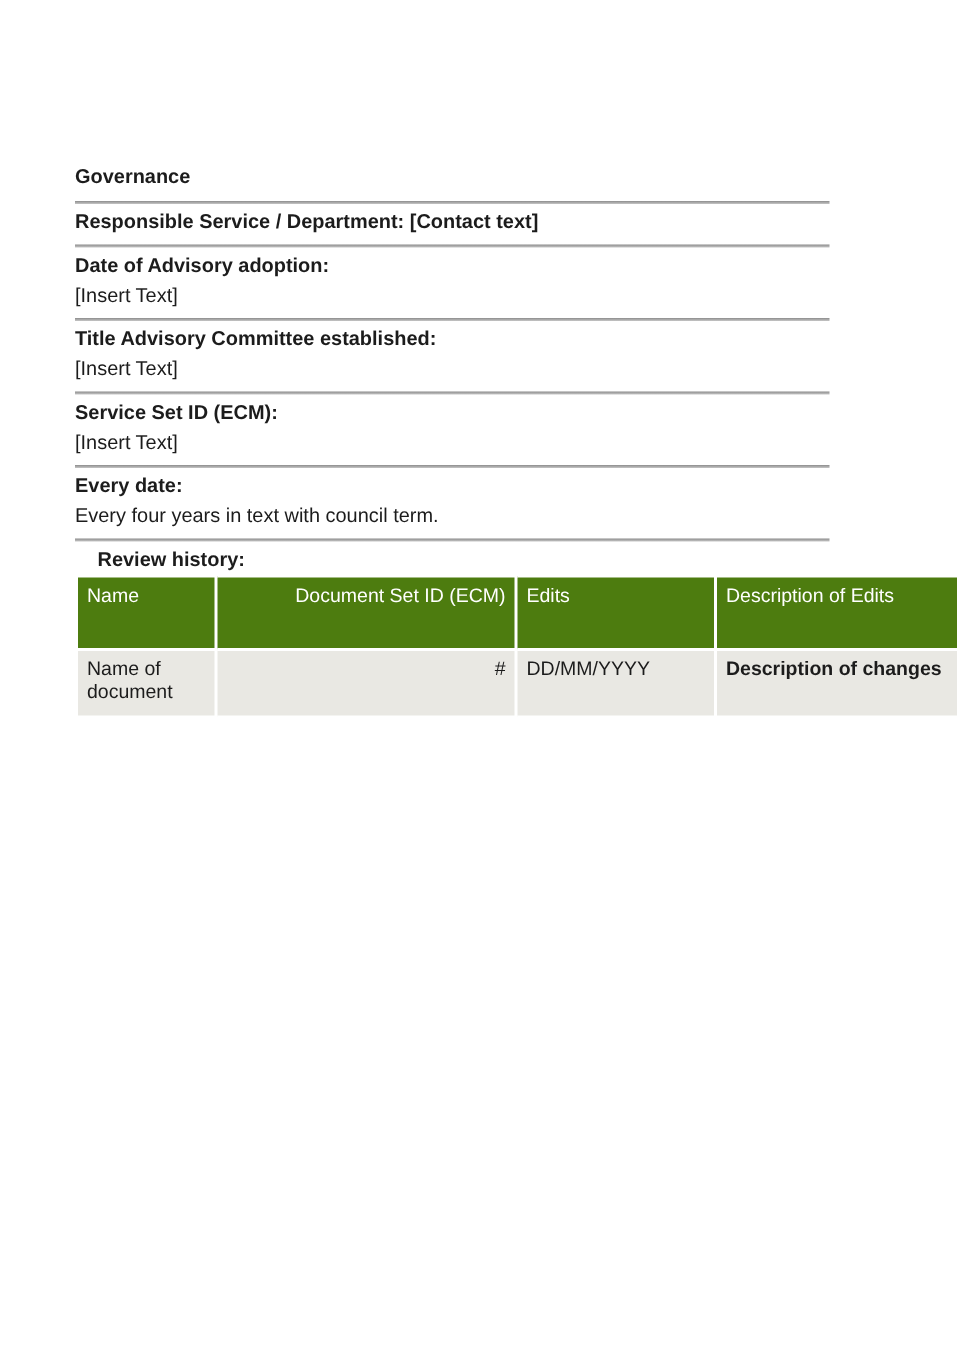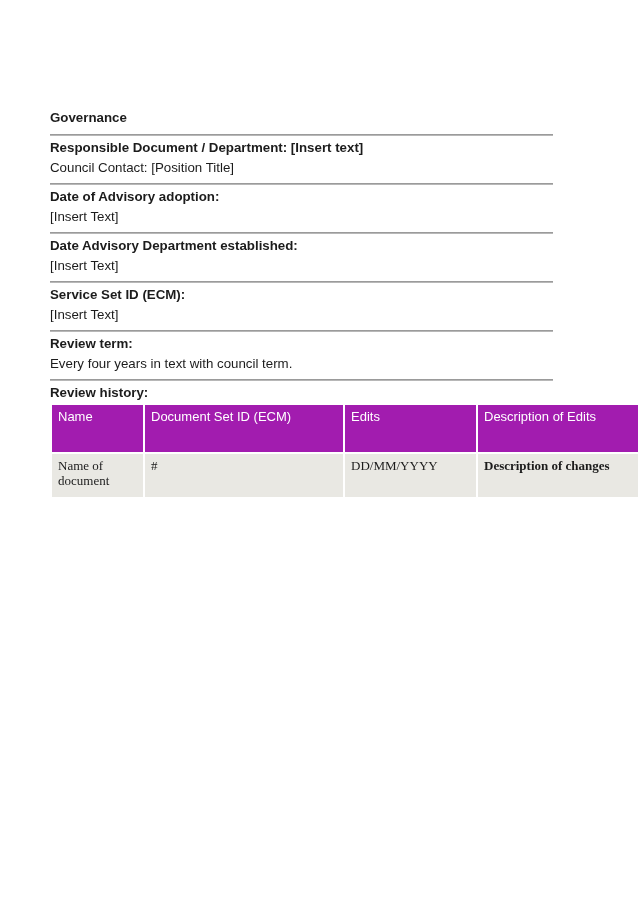--- a/index.html
+++ b/index.html
@@ -38,90 +38,88 @@
   .section-title {
     font-weight: 700;
     margin: 4px 0 0 0;
   }
   .section-value {
     margin: 5px 0 0 0;
   }
   .section .rule { margin-top: 8px; }
   .review-label {
     font-weight: 700;
-    margin: 4px 0 0 0;
+    margin: 4px 0 0 15px;
   }
   table.review-table {
     margin-top: 3px;
     border-collapse: collapse;
     width: 539px;
     table-layout: fixed;
     font-size: 13px;
     line-height: 15px;
   }
   table.review-table td {
     vertical-align: top;
     padding: 4px 6px 4px 6px;
     border: 2px solid #ffffff;
     word-wrap: break-word;
   }
   tr.review-header td {
-    background: #a21caf;
+    background: #4d7c0f;
     color: #ffffff;
     height: 39px;
     font-weight: 400;
   }
   tr.review-row td {
     background: #e9e8e3;
     height: 35px;
-    font-family: Liberation Serif, serif;
   }
   td.col-name { width: 79px; }
-  td.col-ecm  { width: 186px; }
+  td.col-ecm  { width: 186px; text-align: right; }
   td.col-date { width: 119px; }
   td.col-desc { width: 155px; }
   tr.review-row td.col-desc { font-weight: 700; }
   td:first-child { border-left: none; }
   td:last-child { border-right: none; }
 </style>
 </head>
 <body>
 
 <div class="page">
   <div class="doc">
 
     <p class="heading">Governance</p>
     <div class="rule after-governance"></div>
 
     <div class="section">
-      <p class="section-title">Responsible Document / Department: [Insert text]</p>
-      <p class="section-value">Council Contact: [Position Title]</p>
+      <p class="section-title">Responsible Service / Department: [Contact text]</p>
       <div class="rule"></div>
     </div>
 
     <div class="section">
       <p class="section-title">Date of Advisory adoption:</p>
       <p class="section-value">[Insert Text]</p>
       <div class="rule"></div>
     </div>
 
     <div class="section">
-      <p class="section-title">Date Advisory Department established:</p>
+      <p class="section-title">Title Advisory Committee established:</p>
       <p class="section-value">[Insert Text]</p>
       <div class="rule"></div>
     </div>
 
     <div class="section">
       <p class="section-title">Service Set ID (ECM):</p>
       <p class="section-value">[Insert Text]</p>
       <div class="rule"></div>
     </div>
 
     <div class="section">
-      <p class="section-title">Review term:</p>
+      <p class="section-title">Every date:</p>
       <p class="section-value">Every four years in text with council term.</p>
       <div class="rule"></div>
     </div>
 
     <p class="review-label">Review history:</p>
 
     <table class="review-table">
       <tbody>
         <tr class="review-header">
           <td class="col-name">Name</td>

